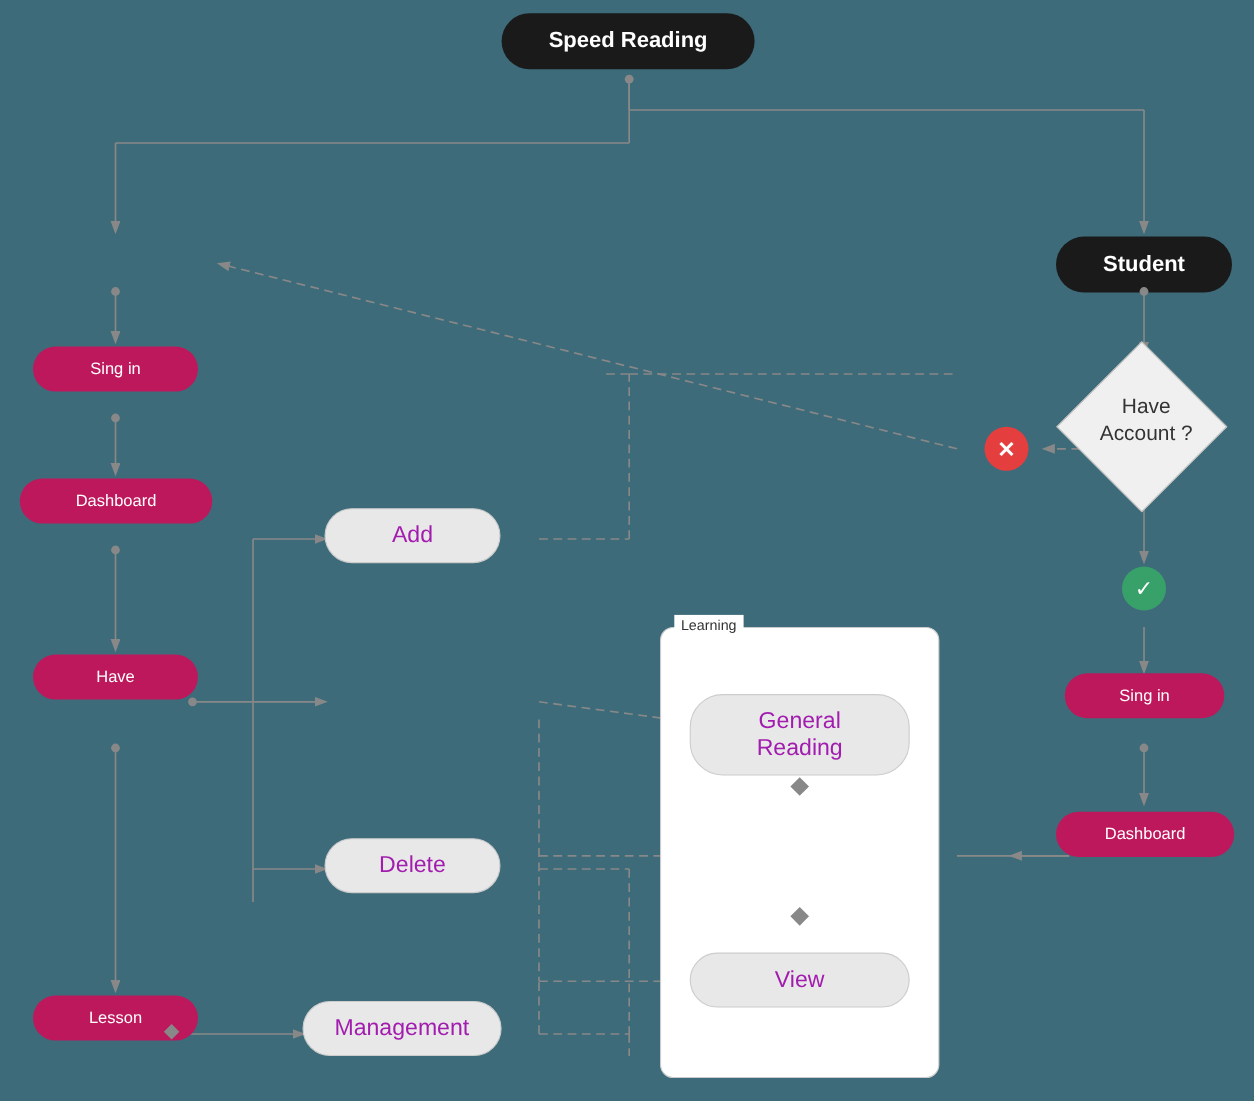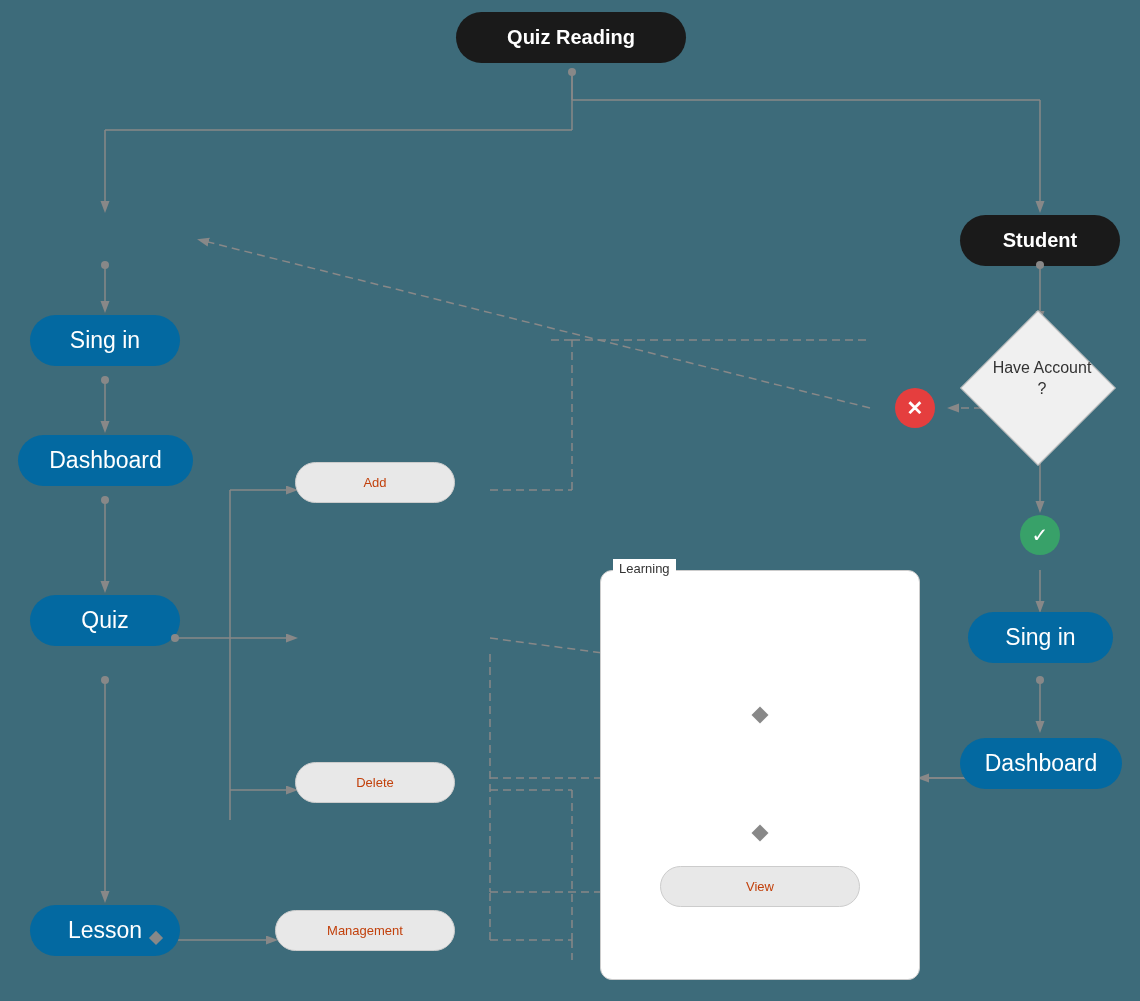--- a/index.html
+++ b/index.html
@@ -28,32 +28,32 @@
     }
     .node-black {
       background: #1a1a1a;
       color: #fff;
       border-radius: 50px;
       padding: 14px 28px;
       font-size: 20px;
       font-weight: 600;
     }
     .node-dark {
-      background: #0369a1;
+      background: #be185d;
       color: #fff;
       border-radius: 30px;
       padding: 12px 24px;
-      font-size: 23px;
+      font-size: 15px;
     }
     .node-light {
       background: #e8e8e8;
-      color: #c2410c;
+      color: #a21caf;
       border-radius: 30px;
       padding: 12px 28px;
-      font-size: 13px;
+      font-size: 21px;
       border: 1.5px solid #ccc;
     }
     .node-learning-box {
       position: absolute;
       background: white;
       border-radius: 12px;
       border: 1.5px solid #ccc;
     }
     .node-learning-label {
       position: absolute;
@@ -68,21 +68,21 @@
       position: absolute;
       width: 110px;
       height: 110px;
       background: #f0f0f0;
       border: 1.5px solid #bbb;
       transform: rotate(45deg);
     }
     .node-diamond-text {
       position: absolute;
       text-align: center;
-      font-size: 16px;
+      font-size: 19px;
       color: #333;
       line-height: 1.3;
     }
     .circle-red {
       position: absolute;
       width: 40px;
       height: 40px;
       background: #e53e3e;
       border-radius: 50%;
       display: flex;
@@ -210,45 +210,46 @@
     <line x1="609" y1="892" x2="640" y2="892" stroke="#888" stroke-width="1.5" marker-end="url(#arrow)"></line>
 
     <line x1="490" y1="940" x2="490" y2="892" stroke="#888" stroke-width="1.5" stroke-dasharray="8,5"></line>
     <line x1="490" y1="892" x2="610" y2="892" stroke="#888" stroke-width="1.5" stroke-dasharray="8,5"></line>
     <line x1="490" y1="778" x2="610" y2="778" stroke="#888" stroke-width="1.5" stroke-dasharray="8,5"></line>
     <line x1="490" y1="654" x2="490" y2="892" stroke="#888" stroke-width="1.5" stroke-dasharray="8,5"></line>
 
     <line x1="870" y1="778" x2="972" y2="778" stroke="#888" stroke-width="1.5"></line>
   </svg>
 
-  <div class="node node-black" style="left:456px; top:12px; min-width:230px;">Quiz Reading</div>
+  <div class="node node-black" style="left:456px; top:12px; min-width:230px;">Speed Reading</div>
 
 
   <div class="node node-black" style="left:960px; top:215px; min-width:160px;">Student</div>
 
   <div class="node node-dark" style="left:30px; top:315px; min-width:150px;">Sing in</div>
 
   <div class="node node-dark" style="left:18px; top:435px; min-width:175px;">Dashboard</div>
 
-  <div class="node node-dark" style="left:30px; top:595px; min-width:150px;">Quiz</div>
+  <div class="node node-dark" style="left:30px; top:595px; min-width:150px;">Have</div>
 
   <div class="node node-light" style="left:295px; top:462px; min-width:160px;">Add</div>
 
 
   <div class="node node-dark" style="left:30px; top:905px; min-width:150px;">Lesson</div>
 
   <div class="node node-light" style="left:295px; top:762px; min-width:160px;">Delete</div>
 
   <div class="diamond-dot" style="left:151px; top:940px;"></div>
 
   <div class="node node-light" style="left:275px; top:910px; min-width:180px;">Management</div>
 
-  <div class="node-learning-box" style="left:600px; top:570px; width:320px; height:410px;">
+  <div class="node-learning-box" style="left:600px; top:570px; width:254px; height:410px;">
     <span class="node-learning-label">Learning</span>
 
+    <div class="node node-light" style="position:absolute; left:50%; top:60px; transform:translateX(-50%); min-width:200px;">General Reading</div>
 
     <div style="position:absolute; left:50%; top:138px; transform:translateX(-50%) rotate(45deg); width:12px; height:12px; background:#888;"></div>
 
 
     <div style="position:absolute; left:50%; top:256px; transform:translateX(-50%) rotate(45deg); width:12px; height:12px; background:#888;"></div>
 
     <div class="node node-light" style="position:absolute; left:50%; top:295px; transform:translateX(-50%); min-width:200px;">View</div>
   </div>
 
   <div class="node-diamond" style="left:983px; top:333px;"></div>

